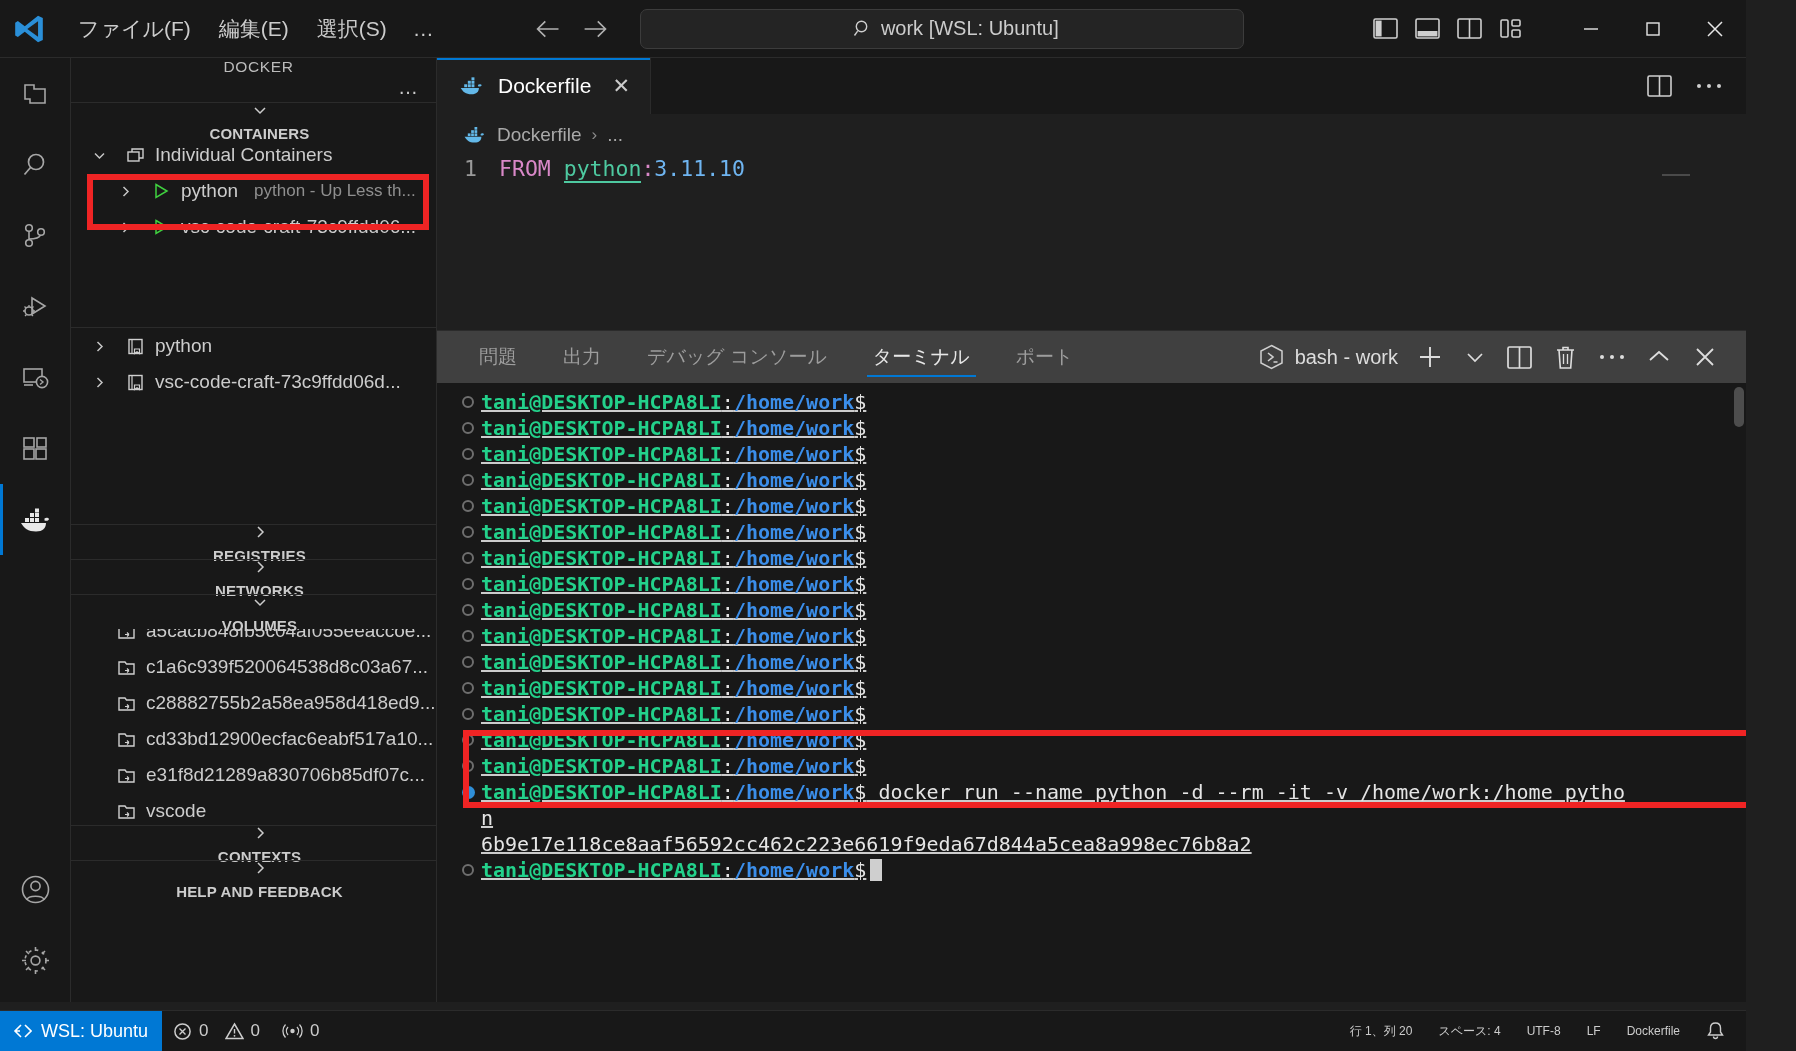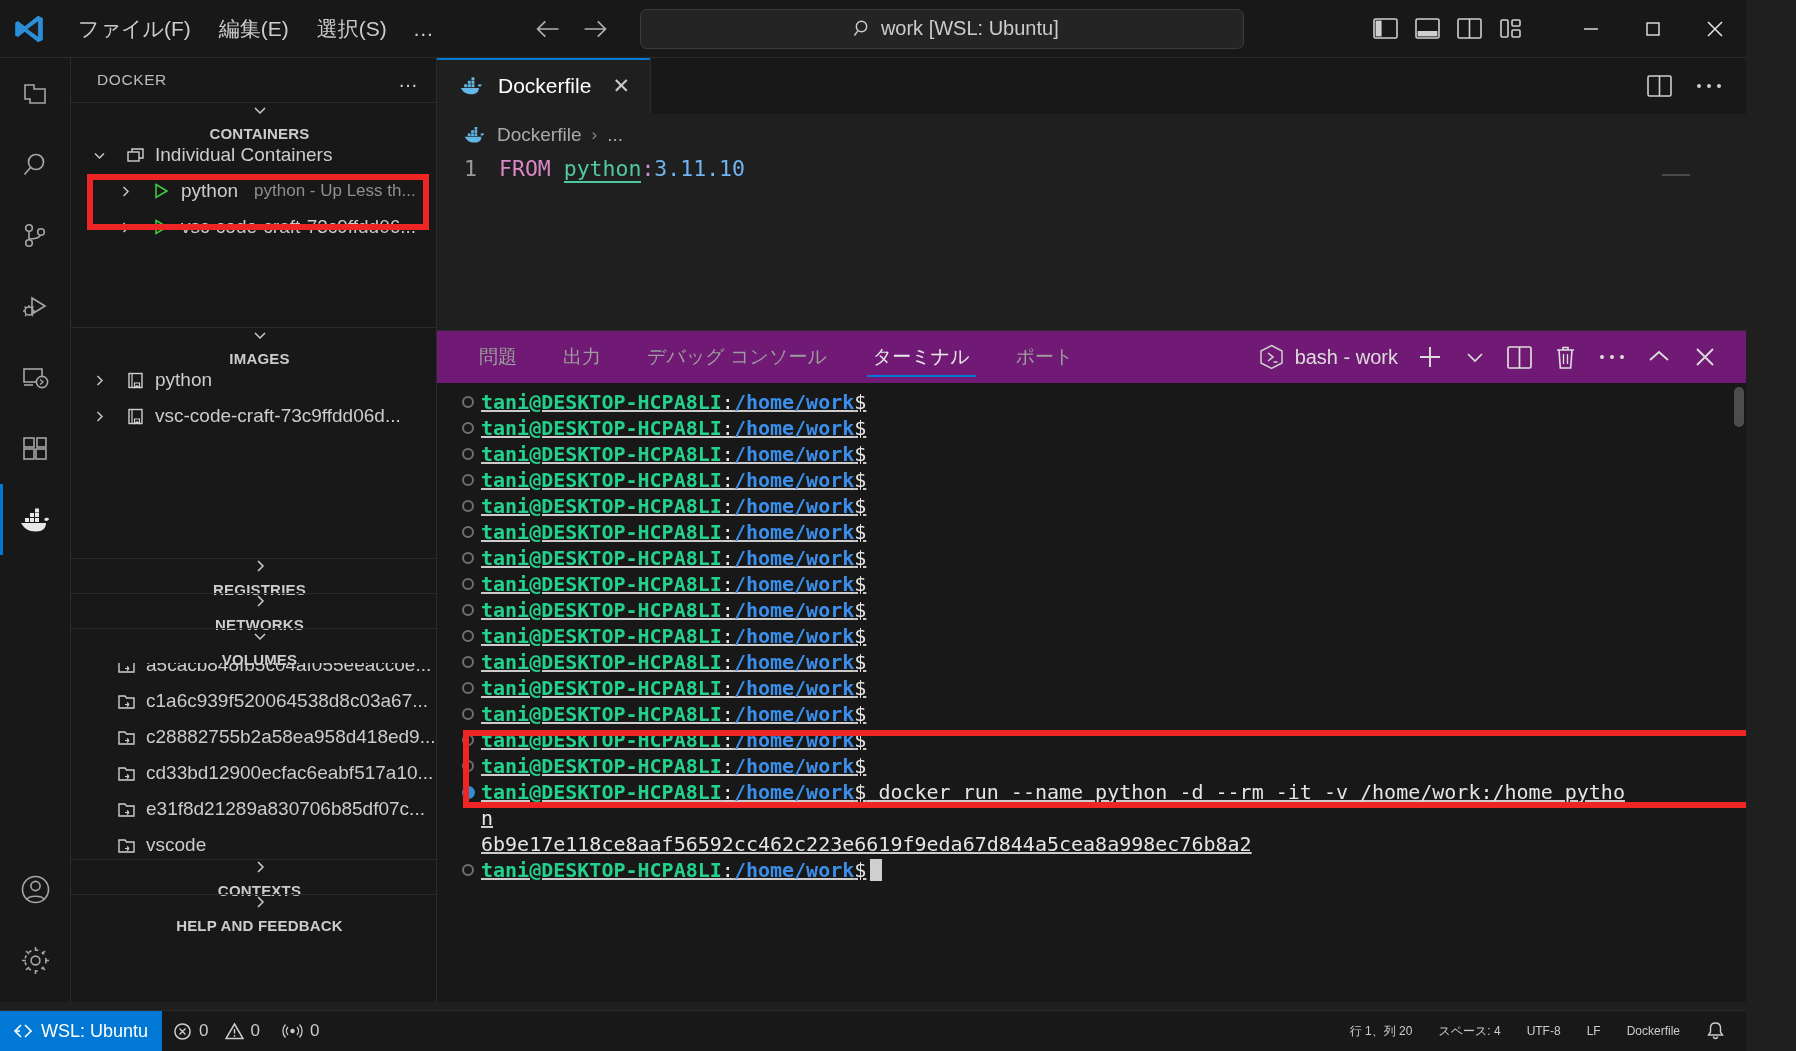--- a/index.html
+++ b/index.html
@@ -70,21 +70,21 @@
 
   
   .sidebar {
     width: 366px; flex: 0 0 366px; background: #181818;
     display: flex; flex-direction: column;
     border-right: 1px solid #2b2b2b;
     position: relative;
   }
   .sidebar-header {
     height: 44px; display: flex; align-items: center; padding: 0 16px 0 26px;
-    font-size: 15.5px; letter-spacing: .6px; color: #bbbbbb; text-transform: uppercase;
+    font-size: 15.5px; letter-spacing: .6px; color: #bbbbbb; text-transform: uppercase; flex-direction: column;
   }
   .sidebar-header .dots { margin-left: auto; font-size: 20px; letter-spacing: 2px; color: #cccccc; cursor: default; }
 
   .section { border-top: 1px solid #2b2b2b; }
   .section-head {
     height: 34px; display: flex; align-items: center; gap: 8px;
     padding-left: 12px; font-size: 15px; font-weight: bold; color: #cccccc; cursor: default;
     letter-spacing: .2px;
     flex-direction: column;
   }
@@ -132,21 +132,21 @@
   .codeline { display: flex; align-items: flex-start; height: 32px; font-family: "DejaVu Sans Mono", monospace; font-size: 21.5px; }
   .linenum { width: 62px; text-align: right; padding-right: 22px; color: #9a9a9a; flex: 0 0 62px; }
   .code { white-space: pre; }
   .kw { color: #d988c8; }
   .img-name { color: #4ec9a0; border-bottom: 2px solid #4ec9a0; }
   .punct { color: #d988c8; }
   .tagv { color: #6fb5f1; }
   .minimap-line { position:absolute; right: 56px; top: 18px; width: 28px; height: 2px; background: #4a4a4a; }
 
   
-  .panel { flex: 0 0 auto; height: 672px; background: #701a75; border-top: 1px solid #2b2b2b; display: flex; flex-direction: column; }
+  .panel { flex: 0 0 auto; height: 672px; background: #404040; border-top: 1px solid #2b2b2b; display: flex; flex-direction: column; }
   .panel-tabs { height: 52px; flex: 0 0 52px; display: flex; align-items: center; padding-left: 26px; gap: 0; position: relative; }
   .ptab {
     padding: 0 16px; height: 52px; display: flex; align-items: center; font-size: 19px; color: #9d9d9d;
     cursor: default; position: relative; margin-right: 14px;
   }
   .ptab.active { color: #e7e7e7; }
   .ptab.active::after {
     content: ""; position: absolute; left: 10px; right: 10px; bottom: 6px; height: 2px; background: #0078d4;
   }
   .panel-actions { margin-left: auto; display: flex; align-items: center; gap: 0; padding-right: 18px; }
@@ -411,28 +411,20 @@
                 </svg>
             </span>
             <span class="label">vsc-code-craft-73c9ffdd06...</span>
           </div>
 
           <div class="redbox" style="left:16px; top:37px; width:342px; height:56px;"></div>
         </div>
       </div>
 
       <div class="section">
-        <div class="section-head">
-          <span class="chev">
-            <svg width="14" height="14" viewBox="0 0 14 14">
-                <path d="M2 5 L7 10 L12 5" stroke="#cccccc" stroke-width="1.5" fill="none"></path>
-              </svg>
-          </span>
-          <span>IMAGES</span>
-        </div>
         <div style="height:196px; overflow:hidden;">
           <div class="tree-row indent1">
             <span class="twisty">
               <svg width="13" height="13" viewBox="0 0 13 13">
                   <path d="M4.5 2 L9 6.5 L4.5 11" stroke="#c5c5c5" stroke-width="1.5" fill="none"></path>
                 </svg>
             </span>
             <span class="ico">
               <svg width="19" height="19" viewBox="0 0 19 19">
                   <rect x="3" y="2.5" width="13" height="14" stroke="#cfcfcf" stroke-width="1.4" fill="none"></rect>

